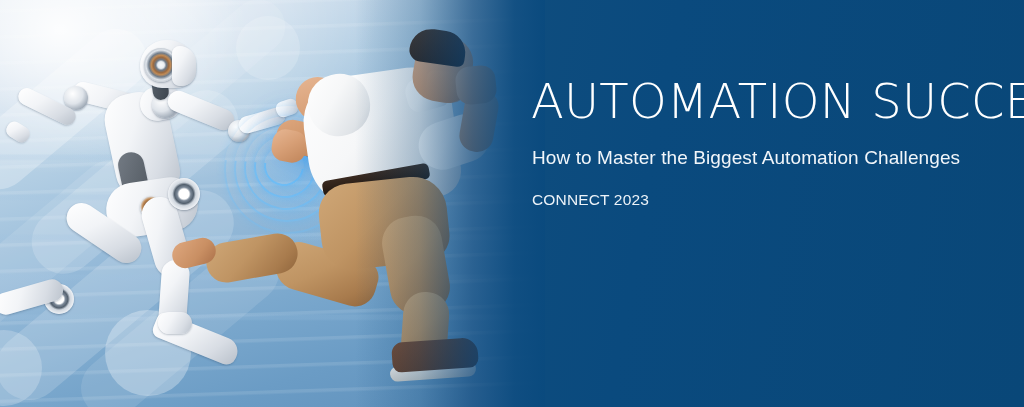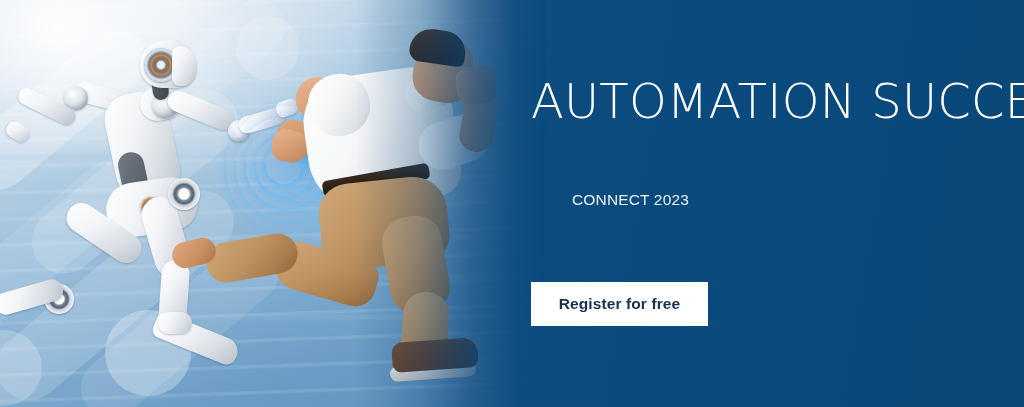--- a/index.html
+++ b/index.html
@@ -166,21 +166,20 @@
     white-space:nowrap;
   }
   .meta {
     position:absolute; left:1px; top:189px;
     font-size:15.5px;
     font-weight:400;
     color:#ecf2f8;
     line-height:21px;
     letter-spacing:.15px;
     white-space:nowrap;
-    margin-left:40px;
   }
   .meta div { white-space:nowrap; }
   .cta {
     position:absolute; left:0px; top:282px;
     width:177px; height:44px;
     background:#ffffff;
     border:0;
     color:#18304f;
     font-family:"Liberation Sans", sans-serif;
     font-size:15.5px;
@@ -293,21 +292,21 @@
       <div class="sk shoe" style="left:142px; top:340px; width:86px; height:30px; border-radius:11px 16px 9px 9px; transform:rotate(-4deg);"></div>
     </div>
 
     <div class="photo-fade"></div>
   </div>
 
   <div class="content">
 
     <div class="title">AUTOMATION SUCCESS</div>
 
+    <div class="subtitle">How to Master the Biggest Automation Challenges</div>
 
     <div class="meta">
       <div>CONNECT 2023</div>
     </div>
 
-    <button class="cta">Register for free</button>
   </div>
 
 </div>
 
 </body></html>

